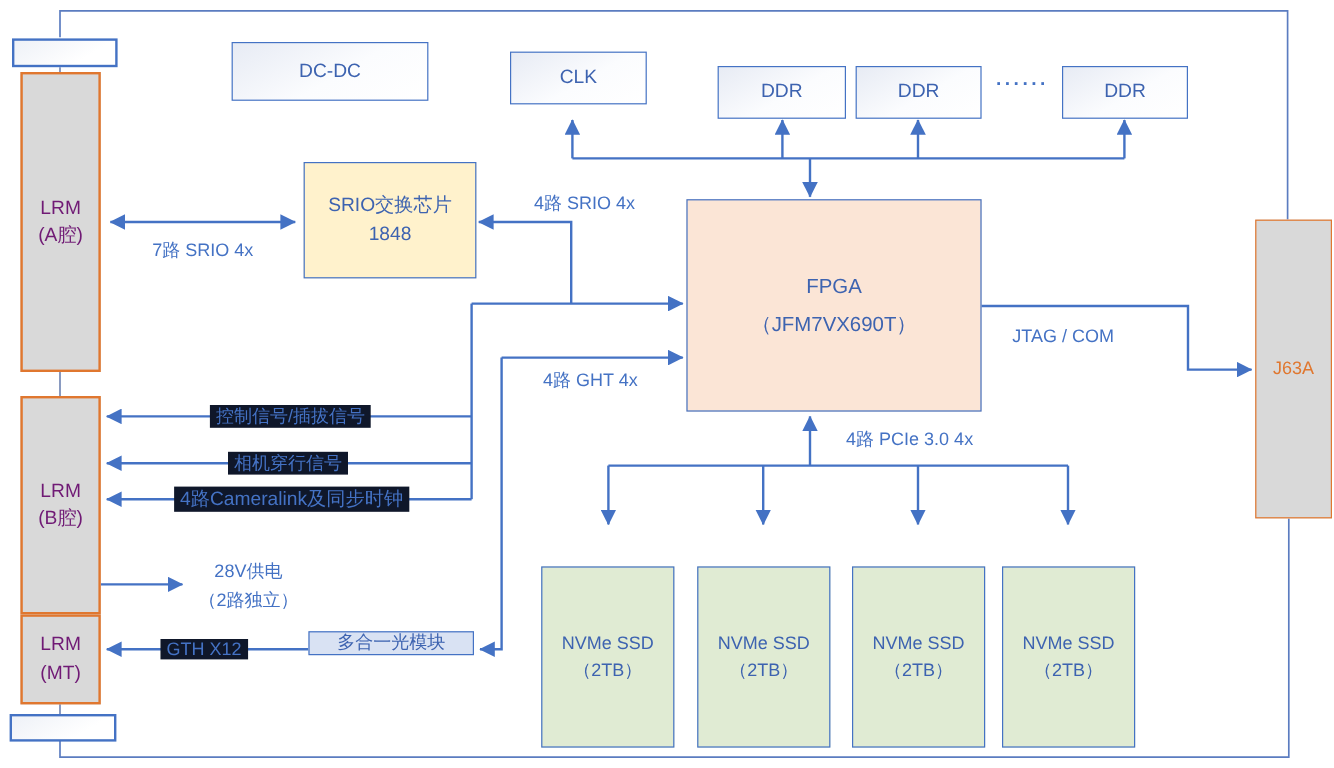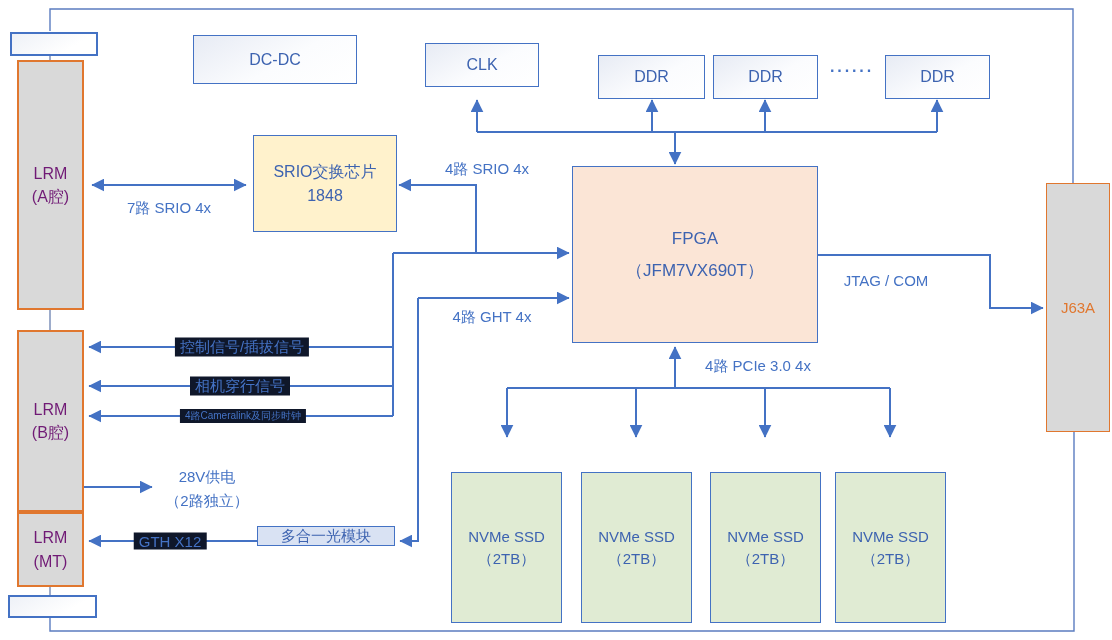--- a/index.html
+++ b/index.html
@@ -153,21 +153,21 @@
   <div class="block b-blue f-green" style="left:835px;top:440px;width:111px;height:151px;font-size:15px;">
     <span>NVMe SSD</span>
     <span>（2TB）</span>
   </div>
 
   <div class="elabel" style="left:169px;top:199px;">7路 SRIO 4x</div>
   <div class="elabel" style="left:487px;top:160px;">4路 SRIO 4x</div>
   <div class="elabel" style="left:492px;top:308px;">4路 GHT 4x</div>
   <div class="elabel onLine" style="left:242px;top:347px;">控制信号/插拔信号</div>
   <div class="elabel onLine" style="left:240px;top:386px;">相机穿行信号</div>
-  <div class="elabel onLine" style="left:243px;top:416px;font-size:10px;">4路Cameralink及同步时钟</div>
+  <div class="elabel onLine" style="left:243px;top:416px;font-size:16px;">4路Cameralink及同步时钟</div>
   <div class="elabel" style="left:207px;top:465px;line-height:24px;">
     <span style="display:block;">28V供电</span>
     <span style="display:block;">（2路独立）</span>
   </div>
   <div class="elabel onLine" style="left:170px;top:541px;">GTH X12</div>
   <div class="elabel" style="left:886px;top:272px;">JTAG / COM</div>
   <div class="elabel" style="left:758px;top:357px;">4路 PCIe 3.0 4x</div>
 
 </div>
 

